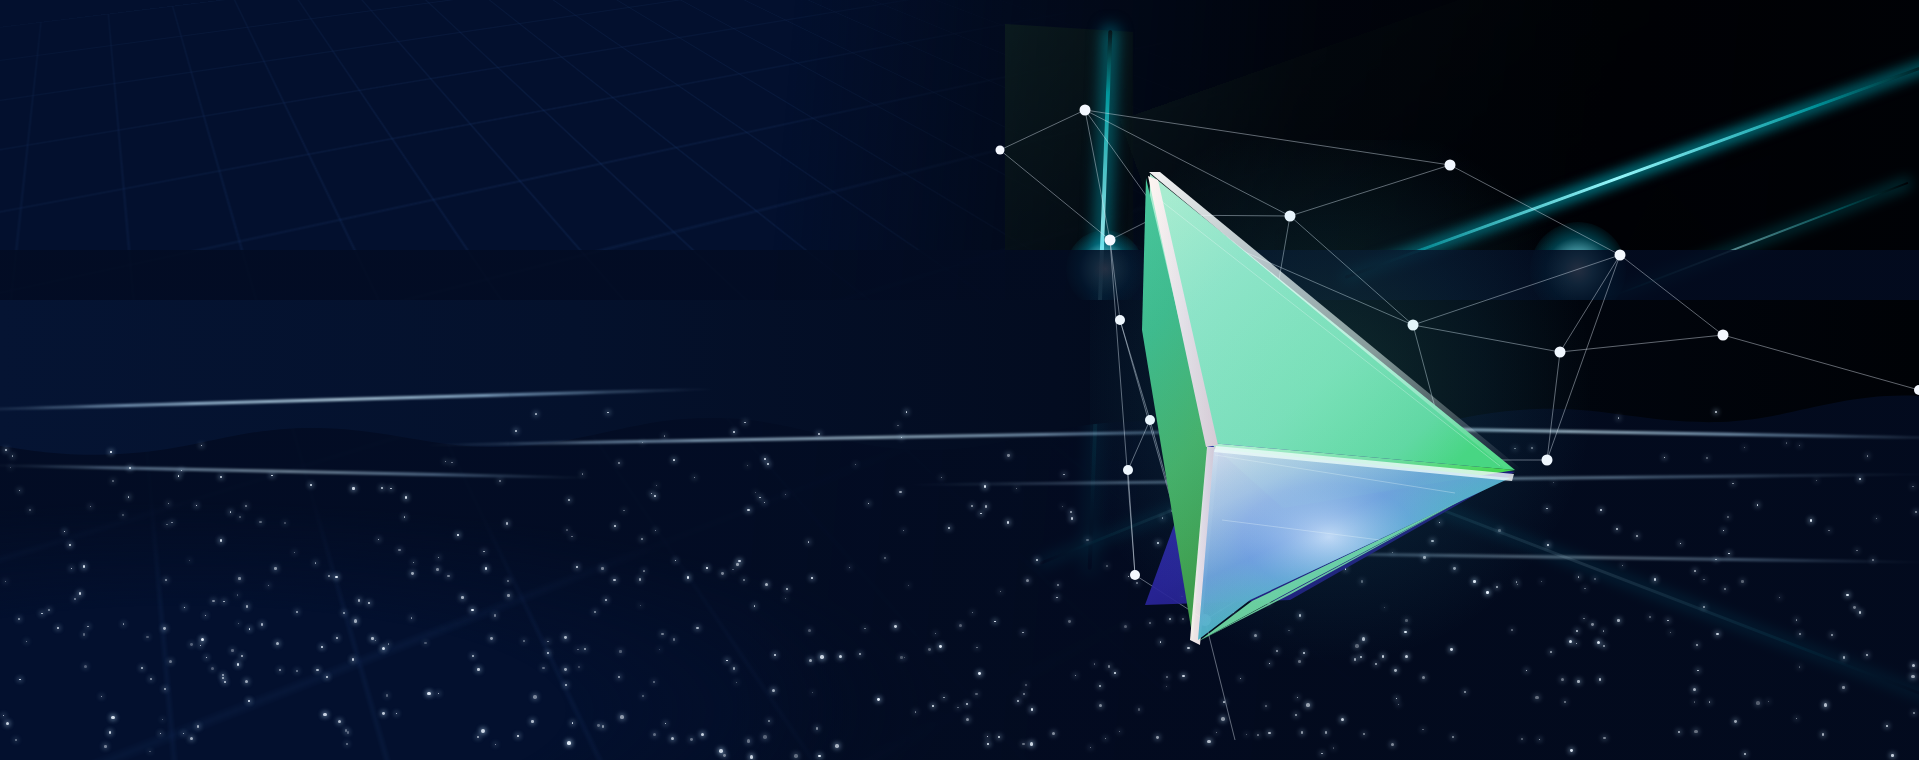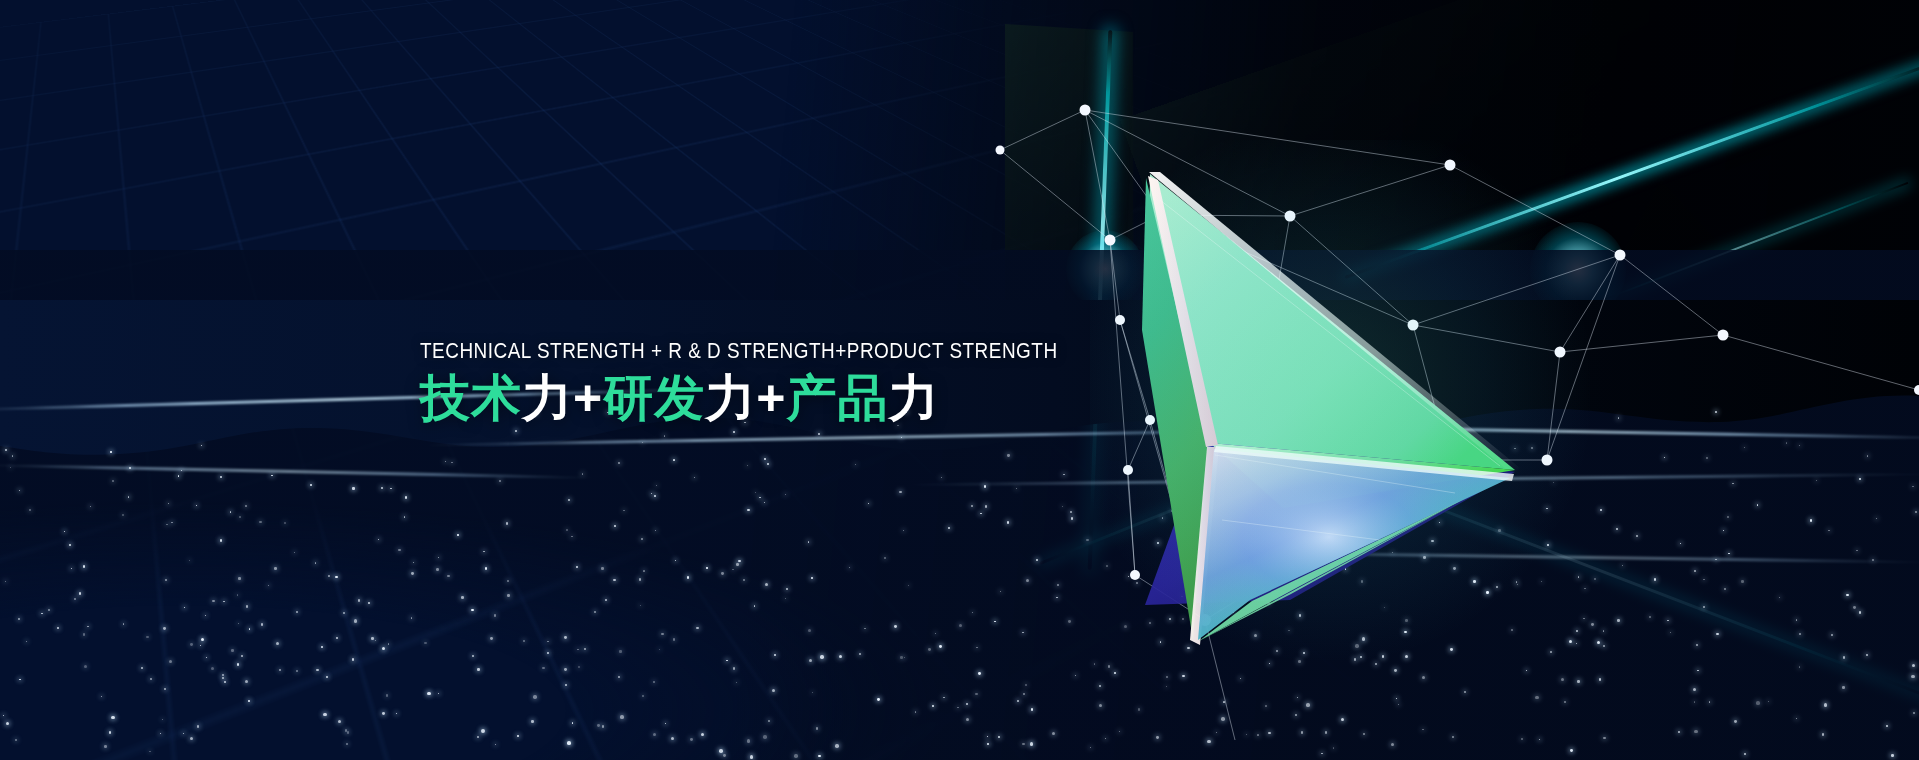--- a/index.html
+++ b/index.html
@@ -929,18 +929,14 @@
       <line x1="1160" y1="200" x2="1500" y2="466"></line>
       <line x1="1215" y1="455" x2="1455" y2="493"></line>
       <line x1="1222" y1="520" x2="1380" y2="540"></line>
     </g>
   </svg>
 
   <div style="position:absolute;left:1090px;top:140px;width:500px;height:520px;
               background:radial-gradient(ellipse at 48% 48%, rgba(90,230,180,0.16) 0%, rgba(60,200,220,0.08) 42%, rgba(0,0,0,0) 72%);
               pointer-events:none;"></div>
 
-  <div class="copy">
-    <p class="eng">TECHNICAL STRENGTH + R &amp; D STRENGTH+PRODUCT STRENGTH</p>
-    <p class="cn"><span class="g">技术</span><span class="w">力</span><span class="w">+</span><span class="g">研发</span><span class="w">力</span><span class="w">+</span><span class="g">产品</span><span class="w">力</span></p>
-  </div>
 
 </div>
 
 </body></html>

